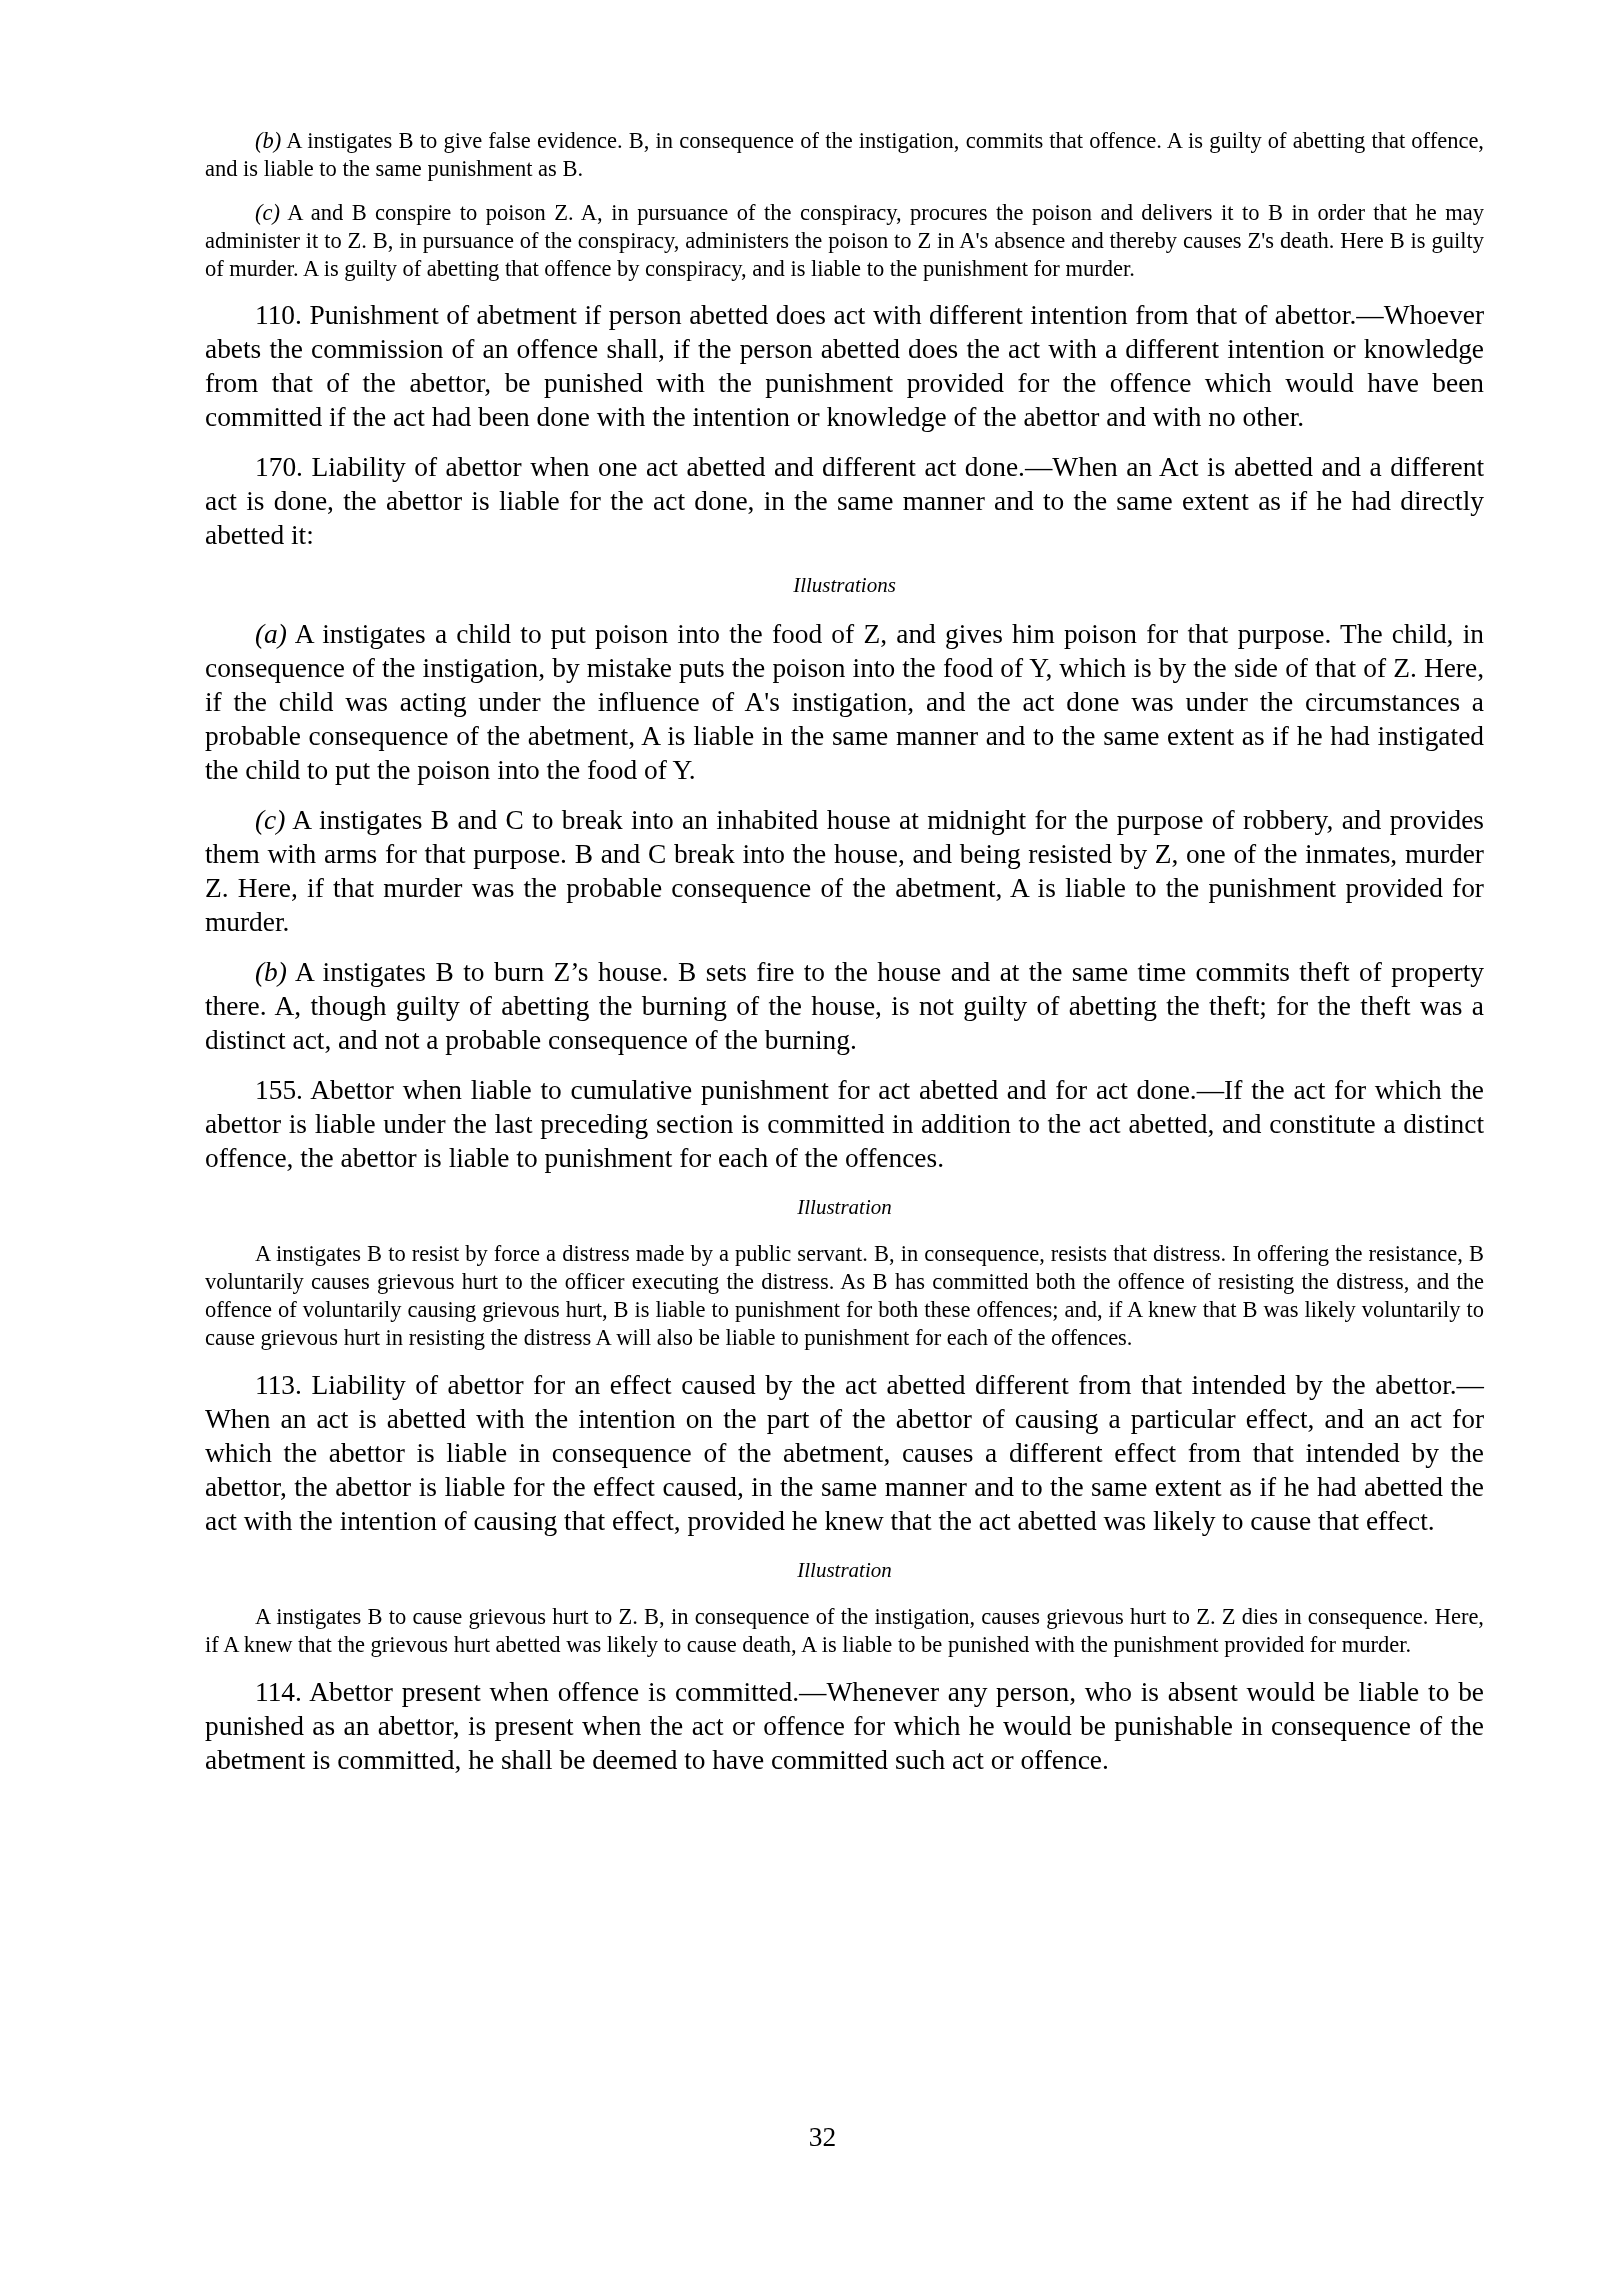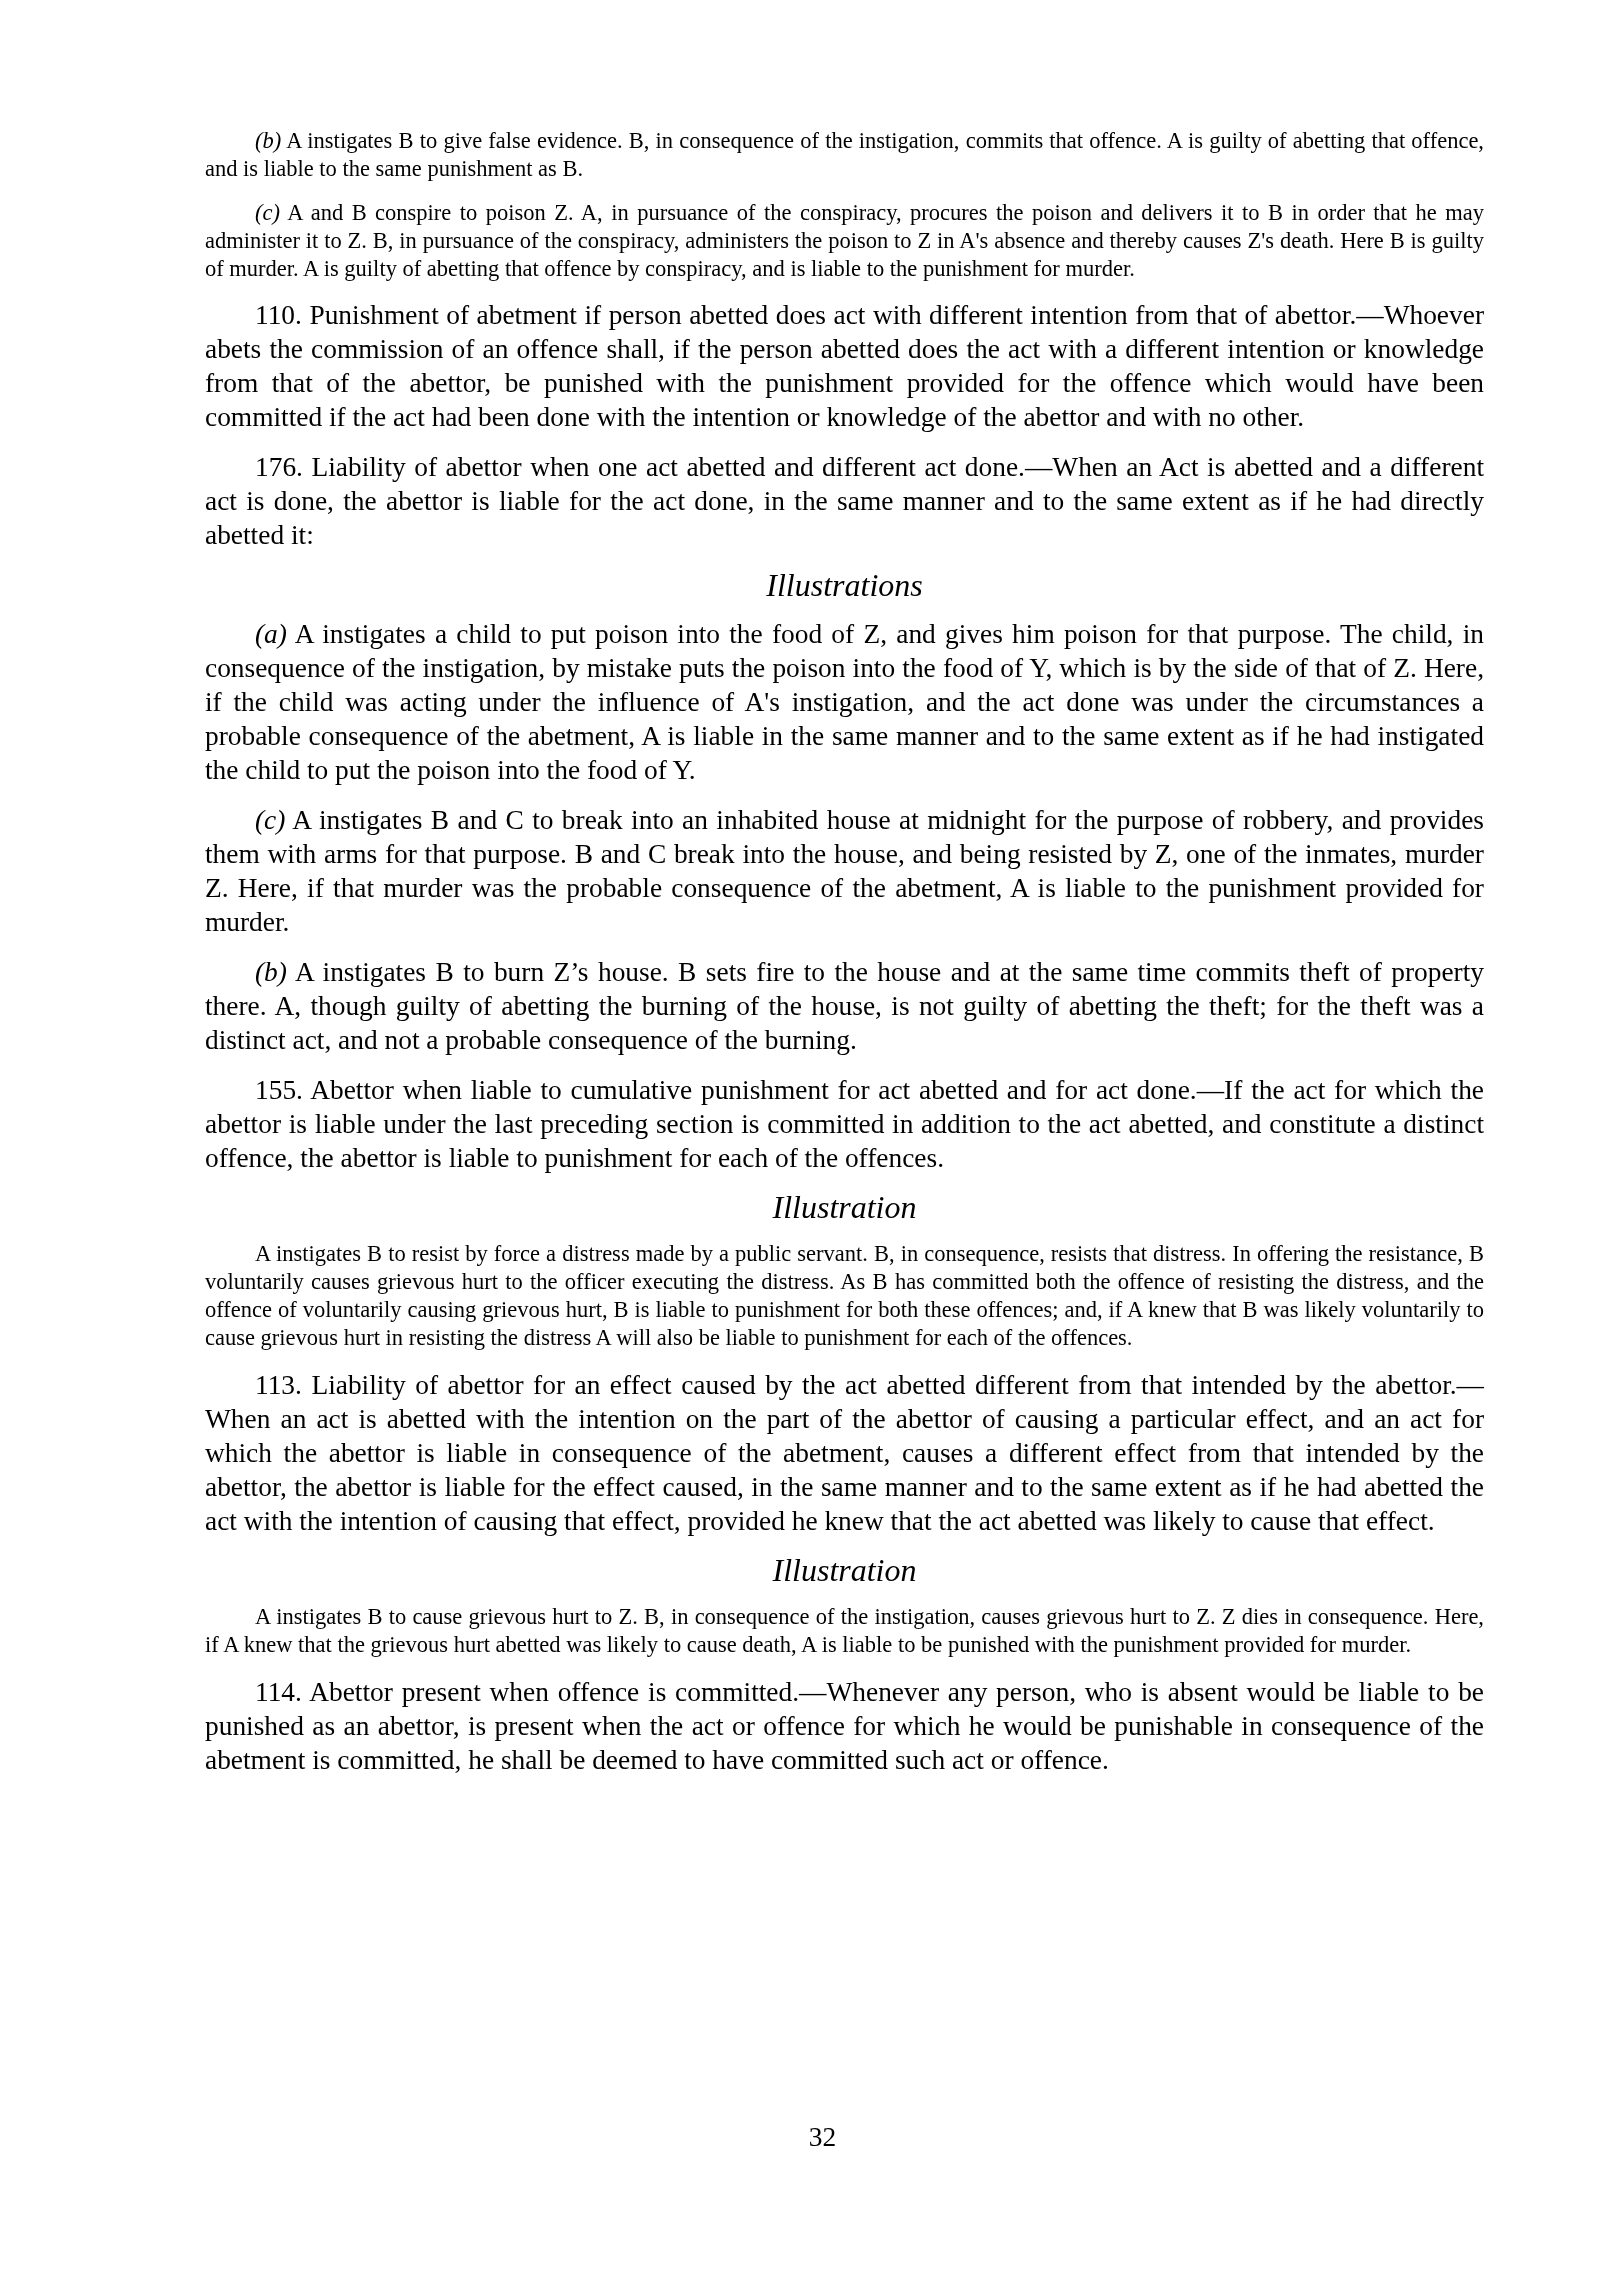--- a/index.html
+++ b/index.html
@@ -31,21 +31,21 @@
     text-align: justify;
     text-indent: 50px;
   }
   .small-par {
     font-size: 22.5px;
     line-height: 28px;
     text-align: justify;
     text-indent: 50px;
   }
   .centered-head {
-    font-size: 32px;
+    font-size: 21px;
     line-height: 34px;
     text-align: center;
     font-style: italic;
     text-indent: 0;
     margin: 3.9px 0 15.7px 0;
   }
   .sec-bold {
     font-weight: normal;
   }
   .marker {
@@ -68,21 +68,21 @@
   <div class="content">
 
     <p class="small-par"><span class="marker">(b)</span>
 <span>A instigates B to give false evidence. B, in consequence of the instigation, commits that offence. A is guilty of abetting that offence, and is liable to the same punishment as B.</span></p>
 
     <p class="small-par"><span class="marker">(c)</span>
 <span>A and B conspire to poison Z. A, in pursuance of the conspiracy, procures the poison and delivers it to B in order that he may administer it to Z. B, in pursuance of the conspiracy, administers the poison to Z in A's absence and thereby causes Z's death. Here B is guilty of murder. A is guilty of abetting that offence by conspiracy, and is liable to the punishment for murder.</span></p>
 
     <p class="body-par"><span class="sec-bold">110. Punishment of abetment if person abetted does act with different intention from that of abettor.</span><span>—Whoever abets the commission of an offence shall, if the person abetted does the act with a different intention or knowledge from that of the abettor, be punished with the punishment provided for the offence which would have been committed if the act had been done with the intention or knowledge of the abettor and with no other.</span></p>
 
-    <p class="body-par"><span class="sec-bold">176. Liability of abettor when one act abetted and different act done.</span><span>—When an Act is abetted and a different act is done, the abettor is liable for the act done, in the same manner and to the same extent as if he had directly abetted it:</span></p>
+    <p class="body-par"><span class="sec-bold">170. Liability of abettor when one act abetted and different act done.</span><span>—When an Act is abetted and a different act is done, the abettor is liable for the act done, in the same manner and to the same extent as if he had directly abetted it:</span></p>
 
 
     <p class="centered-head"><span>Illustrations</span></p>
 
     <p class="body-par"><span class="marker">(a)</span>
 <span>A instigates a child to put poison into the food of Z, and gives him poison for that purpose. The child, in consequence of the instigation, by mistake puts the poison into the food of Y, which is by the side of that of Z. Here, if the child was acting under the influence of A's instigation, and the act done was under the circumstances a probable consequence of the abetment, A is liable in the same manner and to the same extent as if he had instigated the child to put the poison into the food of Y.</span></p>
 
     <p class="body-par"><span class="marker">(c)</span>
 <span>A instigates B and C to break into an inhabited house at midnight for the purpose of robbery, and provides them with arms for that purpose. B and C break into the house, and being resisted by Z, one of the inmates, murder Z. Here, if that murder was the probable consequence of the abetment, A is liable to the punishment provided for murder.</span></p>
 

